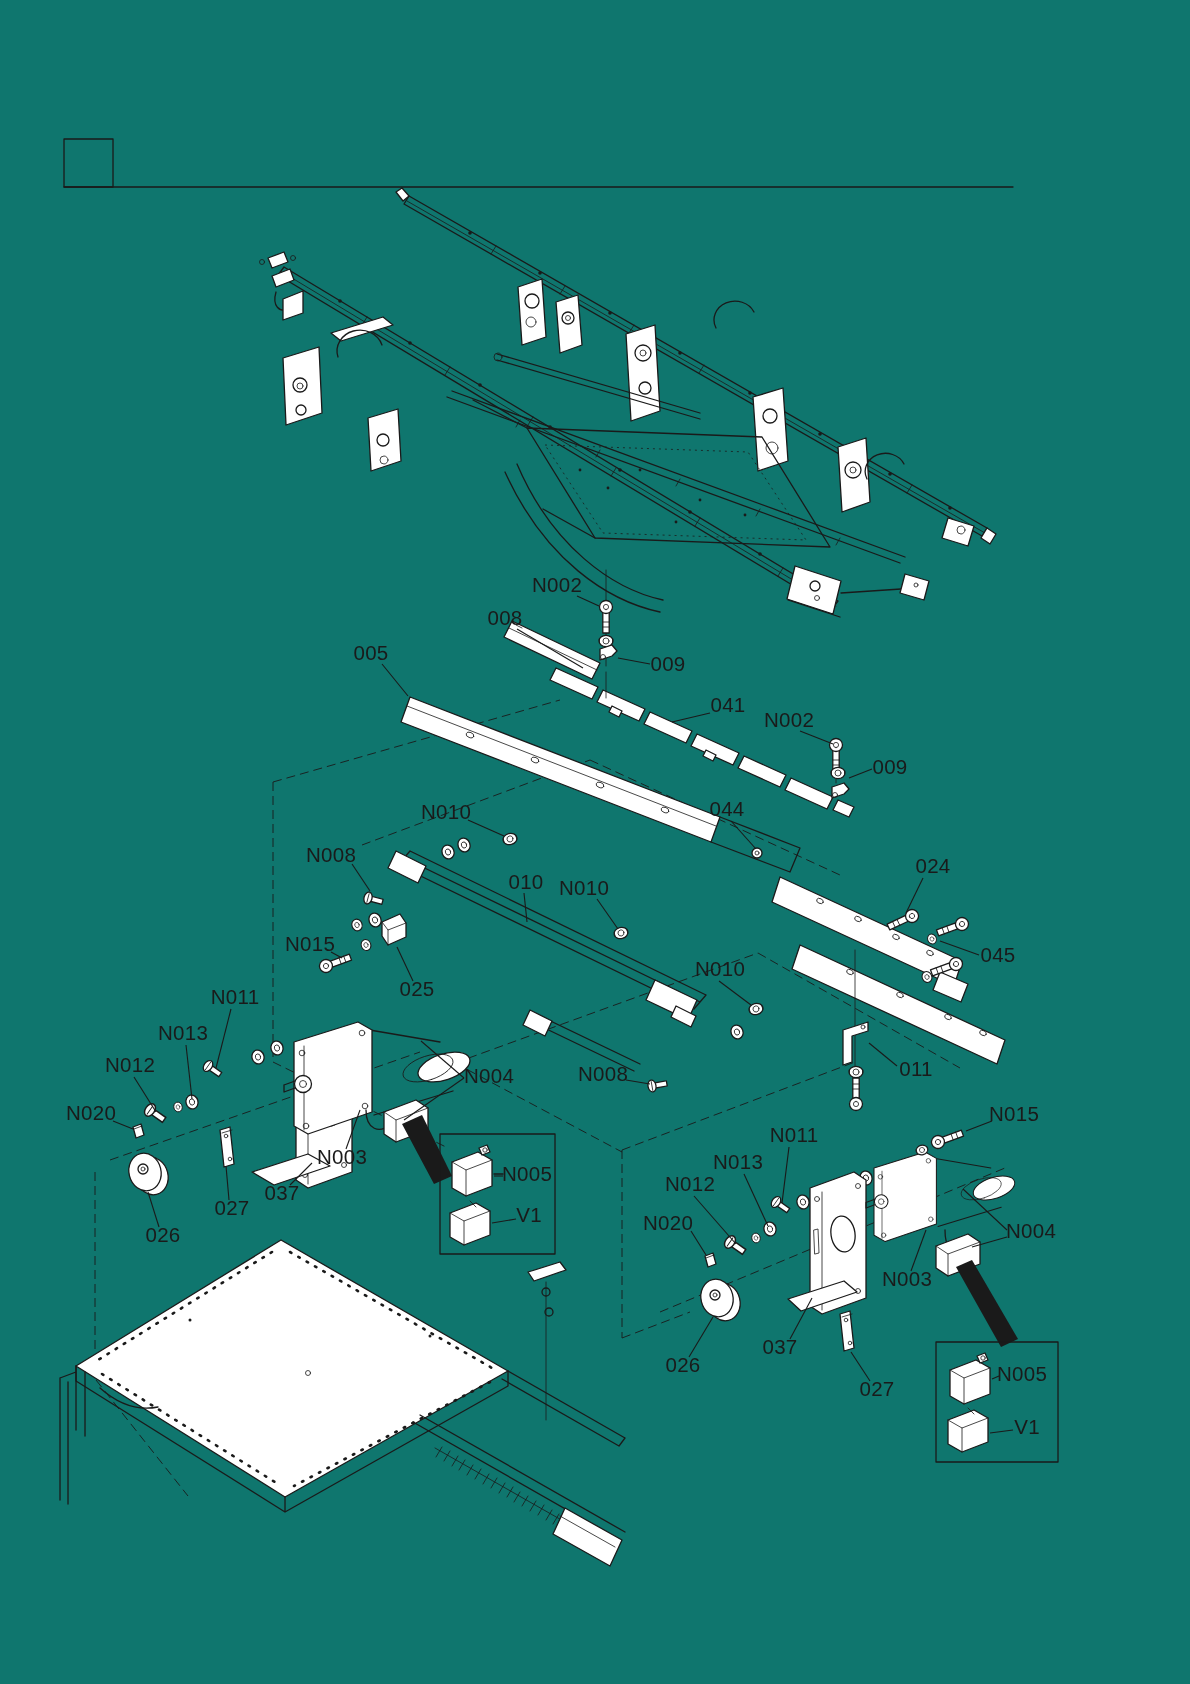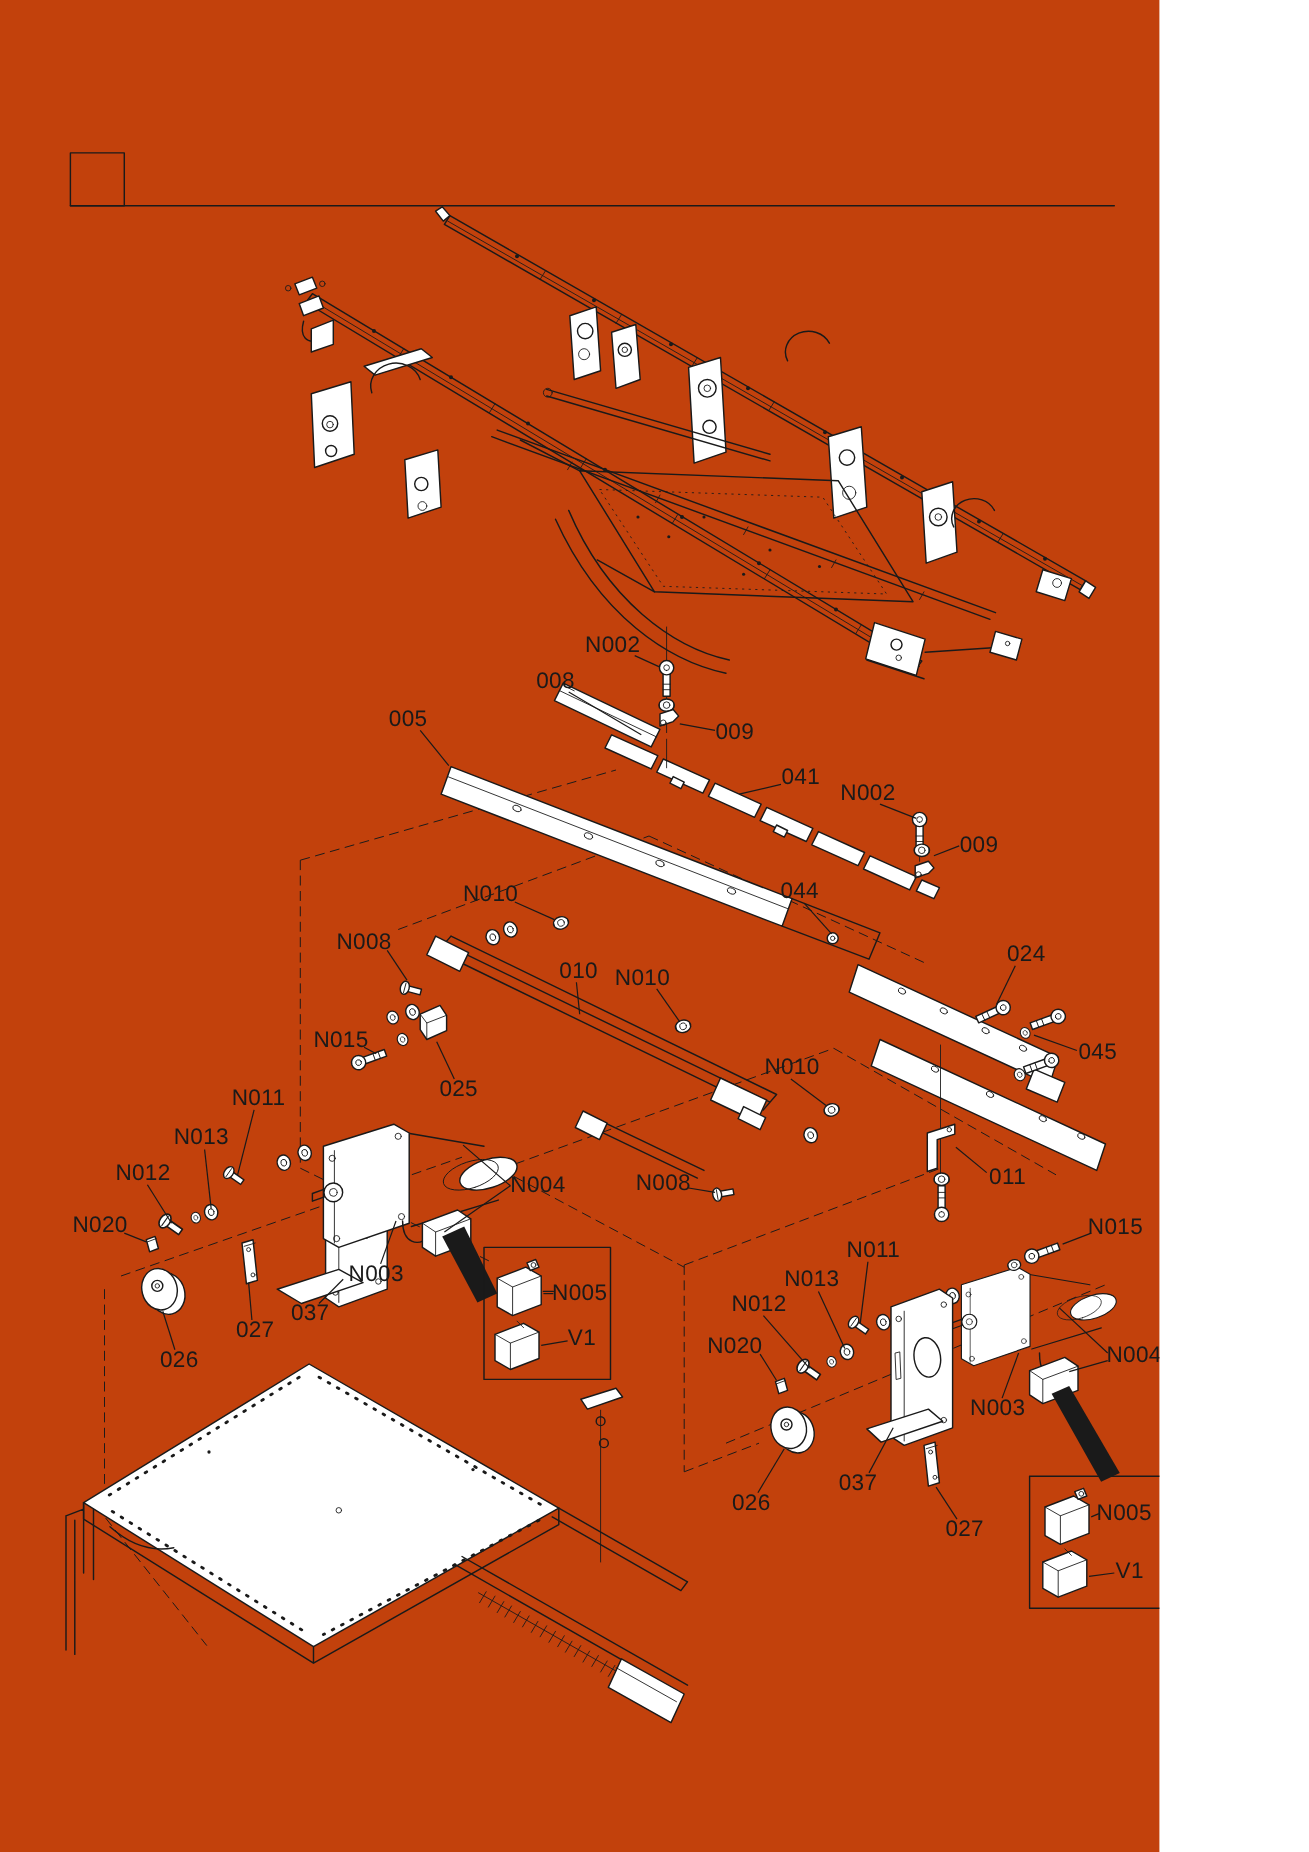--- a/index.html
+++ b/index.html
@@ -1,16 +1,16 @@
 <!DOCTYPE html>
 <html><head>
 <meta charset="utf-8">
 <style>
   html,body{margin:0;padding:0;background:#ffffff;}
-  .page{position:relative;width:1054px;height:1684px;background:#c2410c;overflow:hidden;}
+  .page{position:relative;width:1190px;height:1684px;background:#0f766e;overflow:hidden;}
   svg{display:block;}
   .s{stroke:#1a1a1a;fill:none;stroke-width:1.3;stroke-linecap:round;stroke-linejoin:round;}
   .sf{stroke:#1a1a1a;fill:#ffffff;stroke-width:1.3;stroke-linejoin:round;}
   .thin{stroke-width:0.8;}
   .dash{stroke:#1a1a1a;fill:none;stroke-width:0.9;stroke-dasharray:9 5;}
   .idash{stroke:#1a1a1a;fill:none;stroke-width:0.8;stroke-dasharray:2 4;}
   .dots{stroke:#1a1a1a;fill:none;stroke-width:2.6;stroke-dasharray:1.6 8;stroke-linecap:round;}
   .ink{fill:#1a1a1a;stroke:none;}
   text.callout{font-family:"Liberation Sans",sans-serif;font-size:20.5px;fill:#1a1a1a;
     text-anchor:middle;dominant-baseline:middle;letter-spacing:.3px;}

